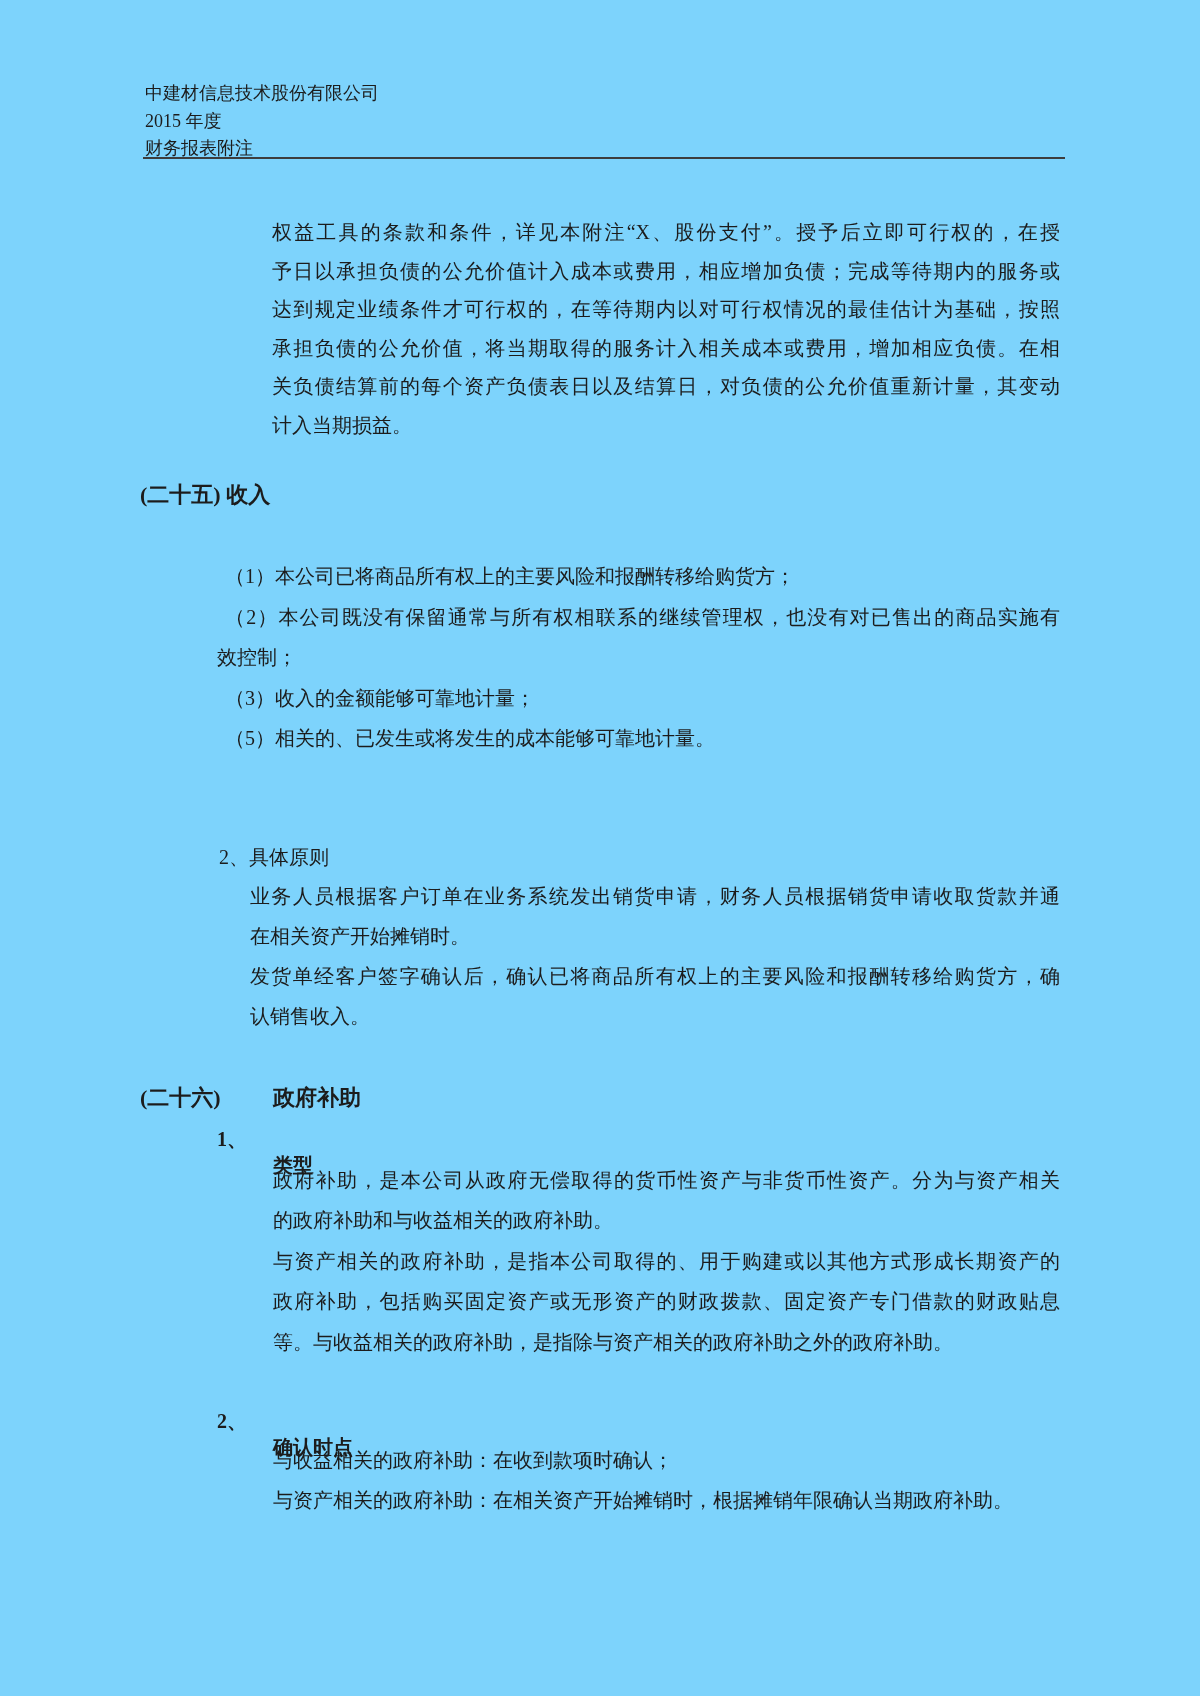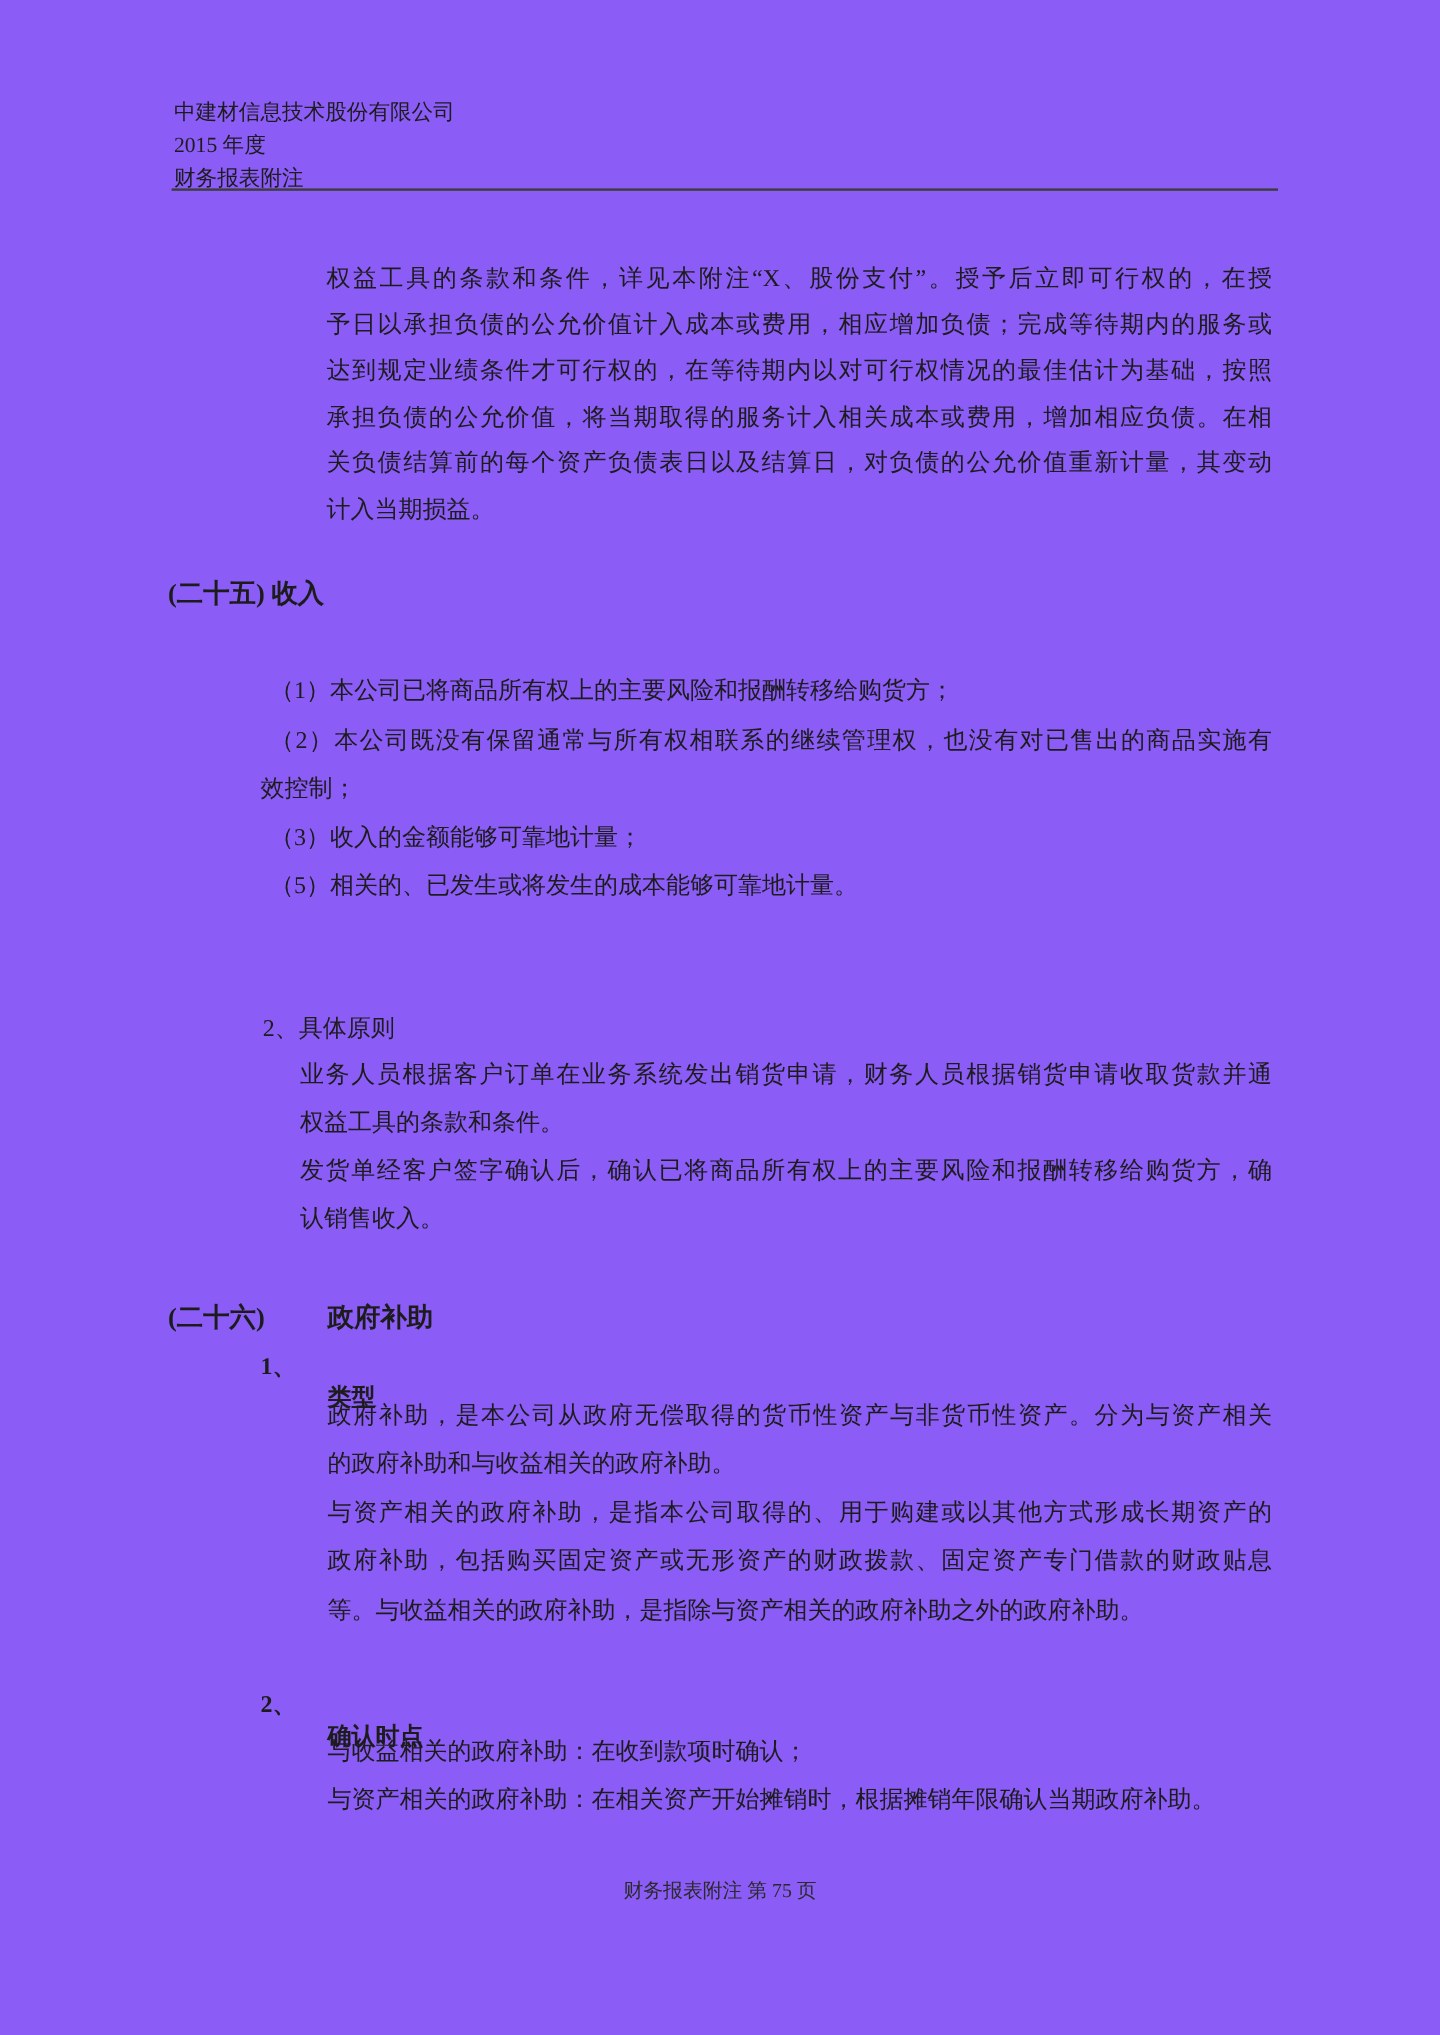--- a/index.html
+++ b/index.html
@@ -5,21 +5,21 @@
   html, body {
     margin: 0;
     padding: 0;
     background: #888;
   }
   .page {
     position: relative;
     width: 1200px;
     height: 1696px;
     margin: 0 auto;
-    background: #8b5cf6;
+    background: #7dd3fc;
     font-family: "Liberation Serif", "DejaVu Serif", serif;
     color: #1c1c1c;
     overflow: hidden;
   }
   .abs { position: absolute; }
 
   
   .doc-header {
     left: 145px;
     top: 80px;
@@ -146,21 +146,21 @@
       <div class="line j ind-item">（2）本公司既没有保留通常与所有权相联系的继续管理权，也没有对已售出的商品实施有</div>
       <div class="line ind-cont">效控制；</div>
       <div class="line ind-item">（3）收入的金额能够可靠地计量；</div>
       <div class="line ind-item">（5）相关的、已发生或将发生的成本能够可靠地计量。</div>
     </div>
 
   <div class="abs bodytext sub-heading sub2">2、具体原则</div>
 
   <div class="abs bodytext principles">
       <div class="line j">业务人员根据客户订单在业务系统发出销货申请，财务人员根据销货申请收取货款并通</div>
-      <div class="line">权益工具的条款和条件。</div>
+      <div class="line">在相关资产开始摊销时。</div>
       <div class="line j">发货单经客户签字确认后，确认已将商品所有权上的主要风险和报酬转移给购货方，确</div>
       <div class="line">认销售收入。</div>
     </div>
 
   <div class="abs sec-heading h26">
     <span>(二十六)</span>
     <span class="sec-title">政府补助</span>
   </div>
 
   <div class="abs sub-heading-bold sub26a">
@@ -179,15 +179,14 @@
   <div class="abs sub-heading-bold sub26b">
     <span>2、</span>
     <span class="sub-title">确认时点</span>
   </div>
 
   <div class="abs bodytext timing-paras">
       <div class="line">与收益相关的政府补助：在收到款项时确认；</div>
       <div class="line">与资产相关的政府补助：在相关资产开始摊销时，根据摊销年限确认当期政府补助。</div>
     </div>
 
-  <div class="abs doc-footer">财务报表附注 第 75 页</div>
 
 </div>
 
 </body></html>

